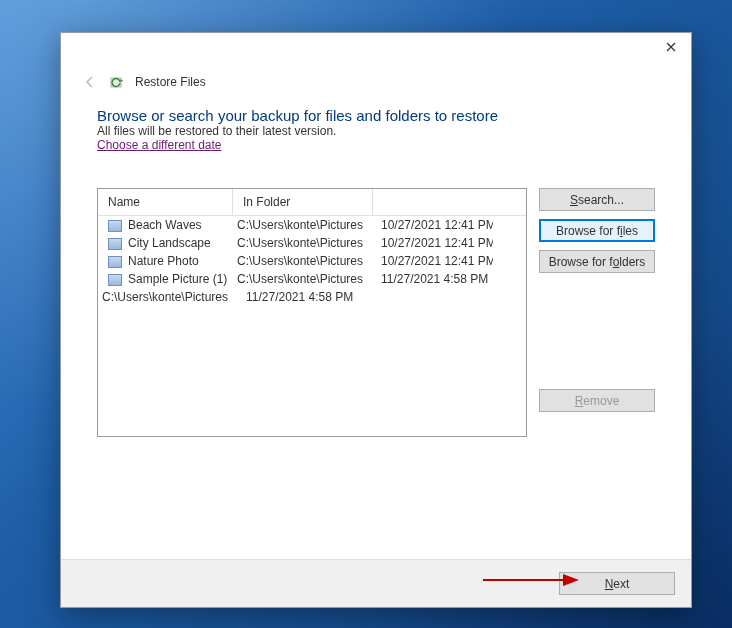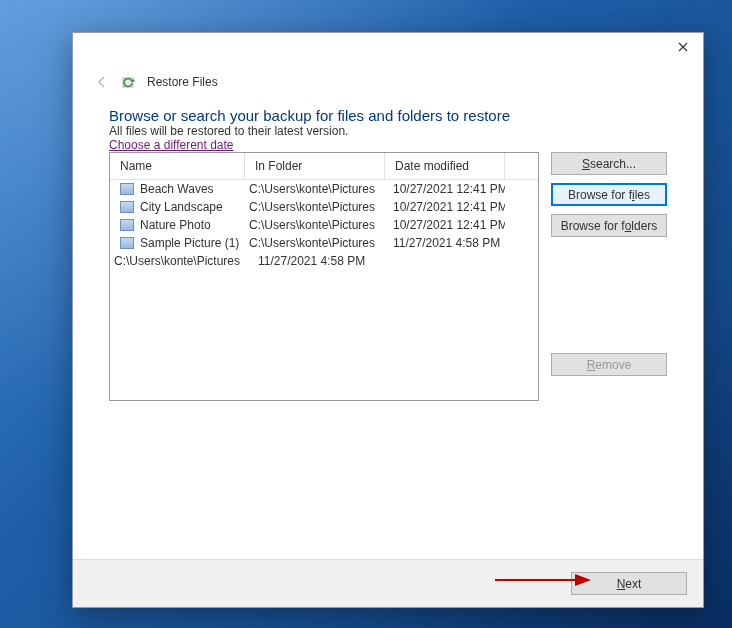--- a/index.html
+++ b/index.html
@@ -24,21 +24,21 @@
     body::after {
       content: '';
       position: absolute;
       width: 700px; height: 700px;
       background: radial-gradient(circle at 70% 70%, rgba(0,20,60,0.4), transparent 60%);
       border-radius: 50%;
       right: -250px; bottom: -300px;
     }
     .dialog {
       position: absolute;
-      left: 72px; top: 32px;
+      left: 60px; top: 32px;
       width: 632px; height: 576px;
       background: #fff;
       border: 1px solid #999;
       box-shadow: 0 8px 30px rgba(0,0,0,0.35);
       z-index: 10;
       display: flex;
       flex-direction: column;
     }
     .titlebar { height: 28px; display: flex; justify-content: flex-end; }
     .close-btn {
@@ -58,40 +58,40 @@
       width: 16px; height: 16px; position: relative;
     }
     .app-icon svg { width: 16px; height: 16px; }
     .app-title { font-size: 12px; color: #333; }
     .content { padding: 6px 36px 0 36px; flex: 1; display: flex; flex-direction: column; }
     .headline {
       font-size: 15px; color: #003a80; font-weight: 400;
     }
     .subtext { font-size: 12px; color: #333; }
     .link { color: #701a75; text-decoration: underline; cursor: pointer; font-size: 12px; }
-    .main-area { display: flex; gap: 12px; }
+    .main-area { display: flex; gap: 12px; margin-top: 36px; }
     .list-box {
       border: 1px solid #999; flex: 1; height: 249px; background: #fff;
       display: flex; flex-direction: column;
     }
     .list-header { display: flex; border-bottom: none; background: #fff; }
     .list-header .col {
       padding: 6px 10px; font-size: 12px; color: #333;
       border-right: 1px solid #e0e0e0; border-bottom: 1px solid #e0e0e0;
       background: #fff;
     }
     .list-header .col:last-child { border-right: none; }
     .col-name { width: 135px; }
     .col-folder { width: 140px; }
     .col-date { width: 120px; }
     .col-pad { flex: 1; }
     .list-body { flex: 1; overflow: hidden; }
     .list-row { display: flex; align-items: center; padding: 2px 0; }
     .list-row .cell { font-size: 12px; color: #333; white-space: nowrap; overflow: hidden; }
-    .cell-name { width: 135px; display: flex; align-items: center; gap: 6px; padding-left: 10px; }
+    .cell-name { width: 135px; display: flex; align-items: flex-end; gap: 6px; padding-left: 10px; }
     .cell-folder { width: 140px; padding-left: 4px; }
     .cell-date { width: 120px; padding-left: 8px; }
     .file-icon {
       width: 14px; height: 12px;
       background: linear-gradient(180deg, #c8d8f0 0%, #9ab8e0 100%);
       border: 1px solid #7090c0;
       flex-shrink: 0;
     }
     .side-buttons { display: flex; flex-direction: column; gap: 8px; }
     .btn {
@@ -153,21 +153,20 @@
   <div class="content">
     <div class="headline">Browse or search your backup for files and folders to restore</div>
     <div class="subtext">All files will be restored to their latest version.</div>
     <div><a class="link">Choose a different date</a></div>
 
     <div class="main-area">
       <div class="list-box">
         <div class="list-header">
           <div class="col col-name">Name</div>
           <div class="col col-folder">In Folder</div>
-          <div class="col col-date">Date modified</div>
           <div class="col col-pad"></div>
         </div>
         <div class="list-body">
             <div class="list-row">
               <div class="cell cell-name">
                 <div class="file-icon"></div>
                 <span>Beach Waves</span>
               </div>
               <div class="cell cell-folder">C:\Users\konte\Pictures</div>
               <div class="cell cell-date">10/27/2021 12:41 PM</div>

